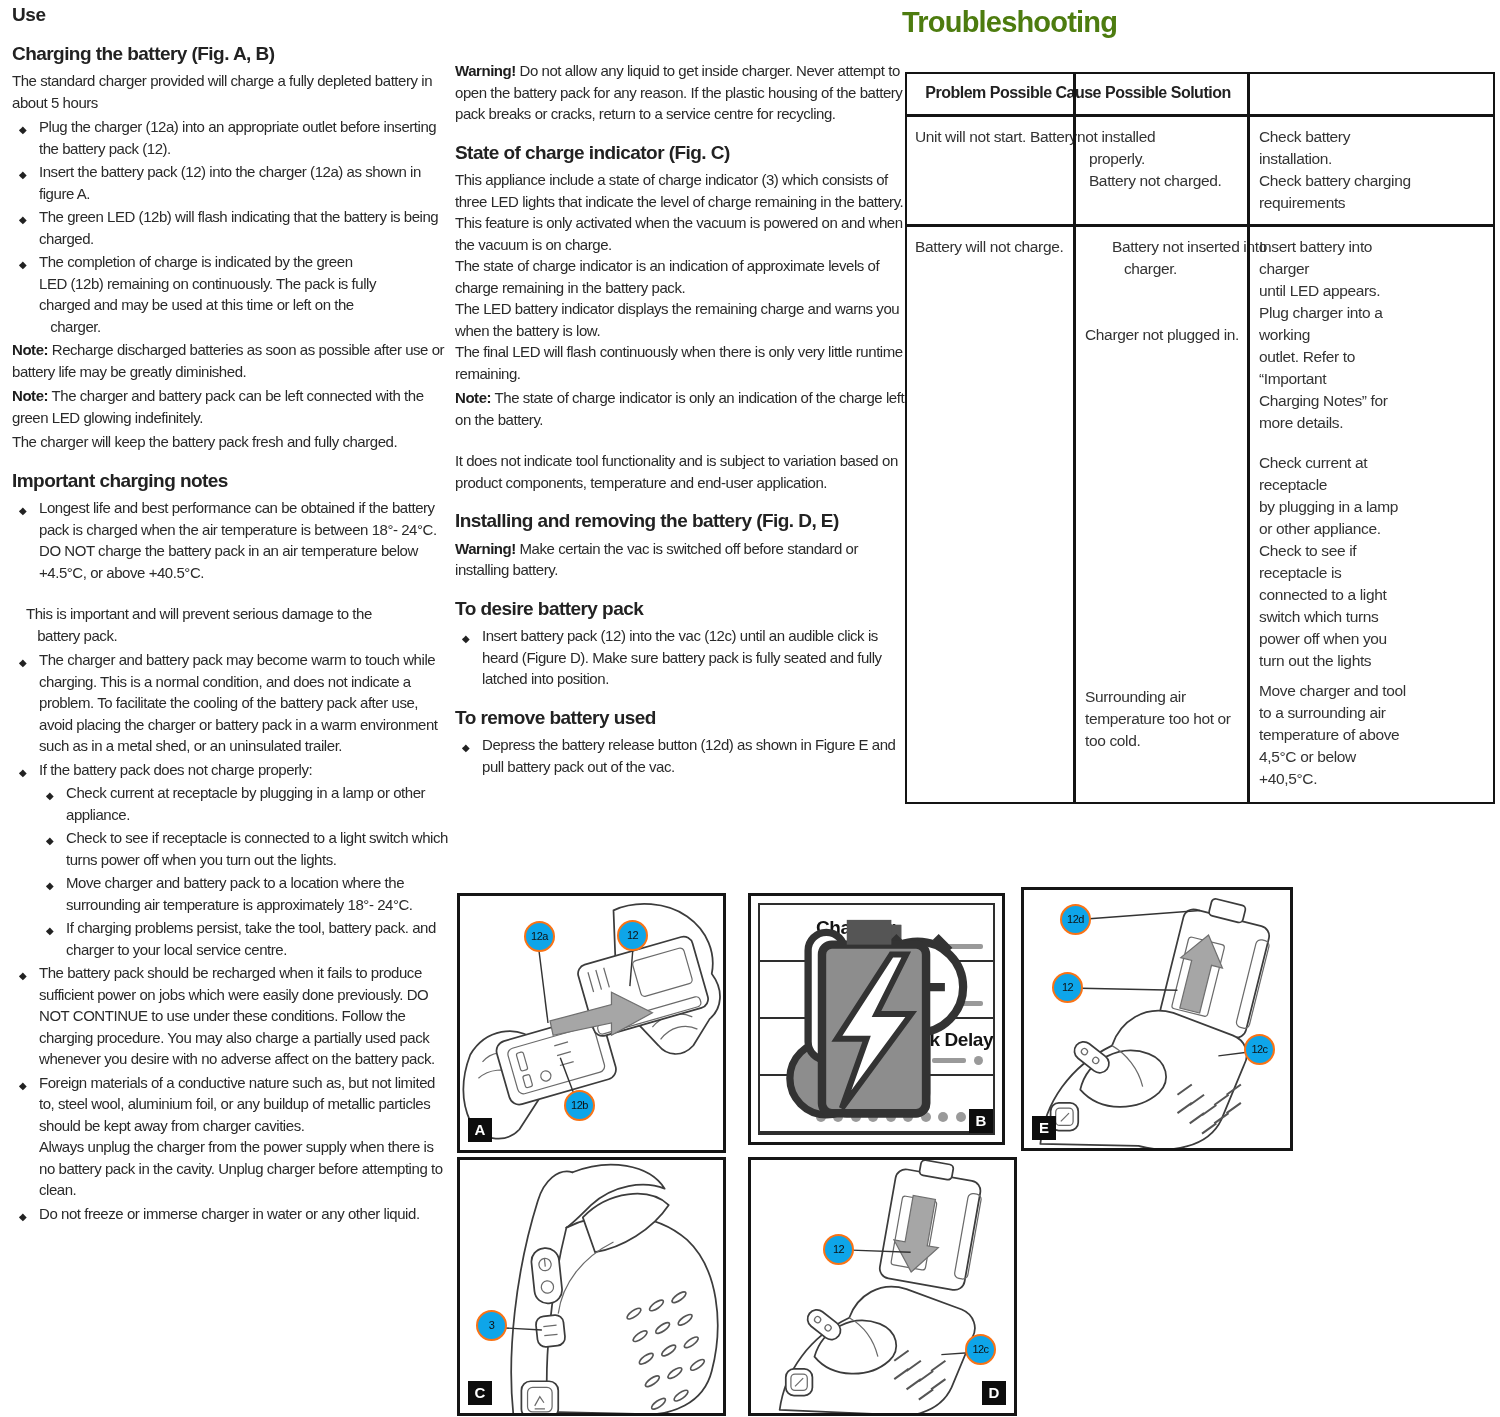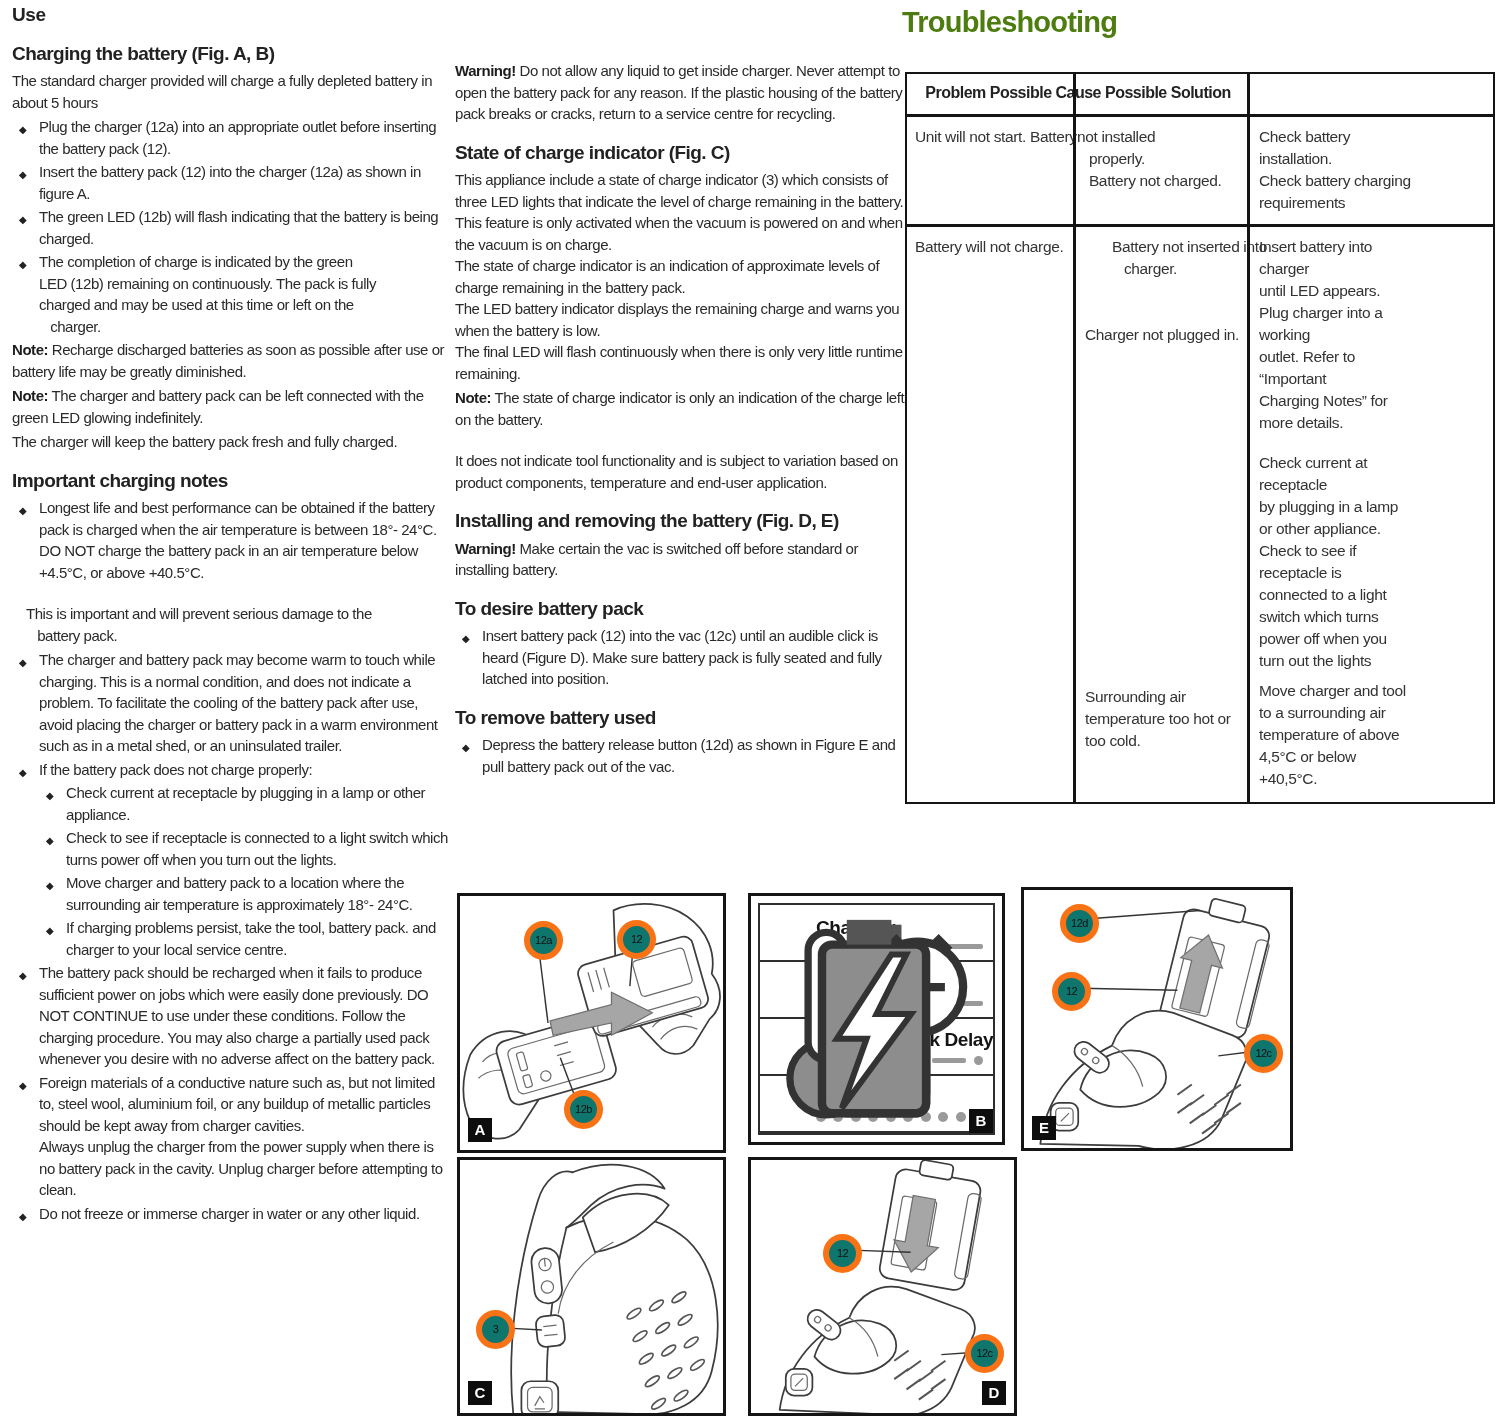--- a/index.html
+++ b/index.html
@@ -33,21 +33,21 @@
   .nowrap{white-space:nowrap;}
   .ts-head{top:8px;left:0;width:342px;text-align:center;font-weight:bold;font-size:16px;letter-spacing:-0.5px;white-space:nowrap;color:#222;}
   
   .fig{position:absolute;background:#fff;border:3px solid #151515;}
   .fig svg{position:absolute;left:0;top:0;width:100%;height:100%;}
   .ln{stroke:#3c3c3c;fill:none;stroke-width:1.7;stroke-linecap:round;stroke-linejoin:round;}
   .lnw{stroke:#3c3c3c;fill:#ffffff;stroke-width:1.7;stroke-linejoin:round;}
   .lnl{stroke:#6a6a6a;fill:none;stroke-width:1.2;}
   .gray{fill:#a6a6a6;stroke:#6f6f6f;stroke-width:1.2;}
   .lead{stroke:#333;stroke-width:1.4;}
-  .co{position:absolute;width:27px;height:27px;border:6px solid #f97316;border-radius:50%;background:#0f766e;
+  .co{position:absolute;width:27px;height:27px;border:2px solid #f97316;border-radius:50%;background:#0ea5e9;
       font-size:11px;letter-spacing:-0.5px;display:flex;align-items:center;justify-content:center;color:#111;z-index:3;}
   .badge{position:absolute;width:24px;height:24px;background:#0d0d0d;color:#fff;font-weight:bold;font-size:15px;
          display:flex;align-items:center;justify-content:center;z-index:3;letter-spacing:0;}
   #figA{left:457px;top:893px;width:263px;height:254px;}
   #figB{left:748px;top:893px;width:257px;height:252px;padding:7px;box-sizing:border-box;}
   #figE{left:1021px;top:887px;width:266px;height:258px;}
   #figC{left:457px;top:1157px;width:263px;height:253px;}
   #figD{left:748px;top:1157px;width:263px;height:253px;}
   
   .b-frame{position:relative;border:2px solid #2e2e2e;height:100%;box-sizing:border-box;display:flex;flex-direction:column;}

